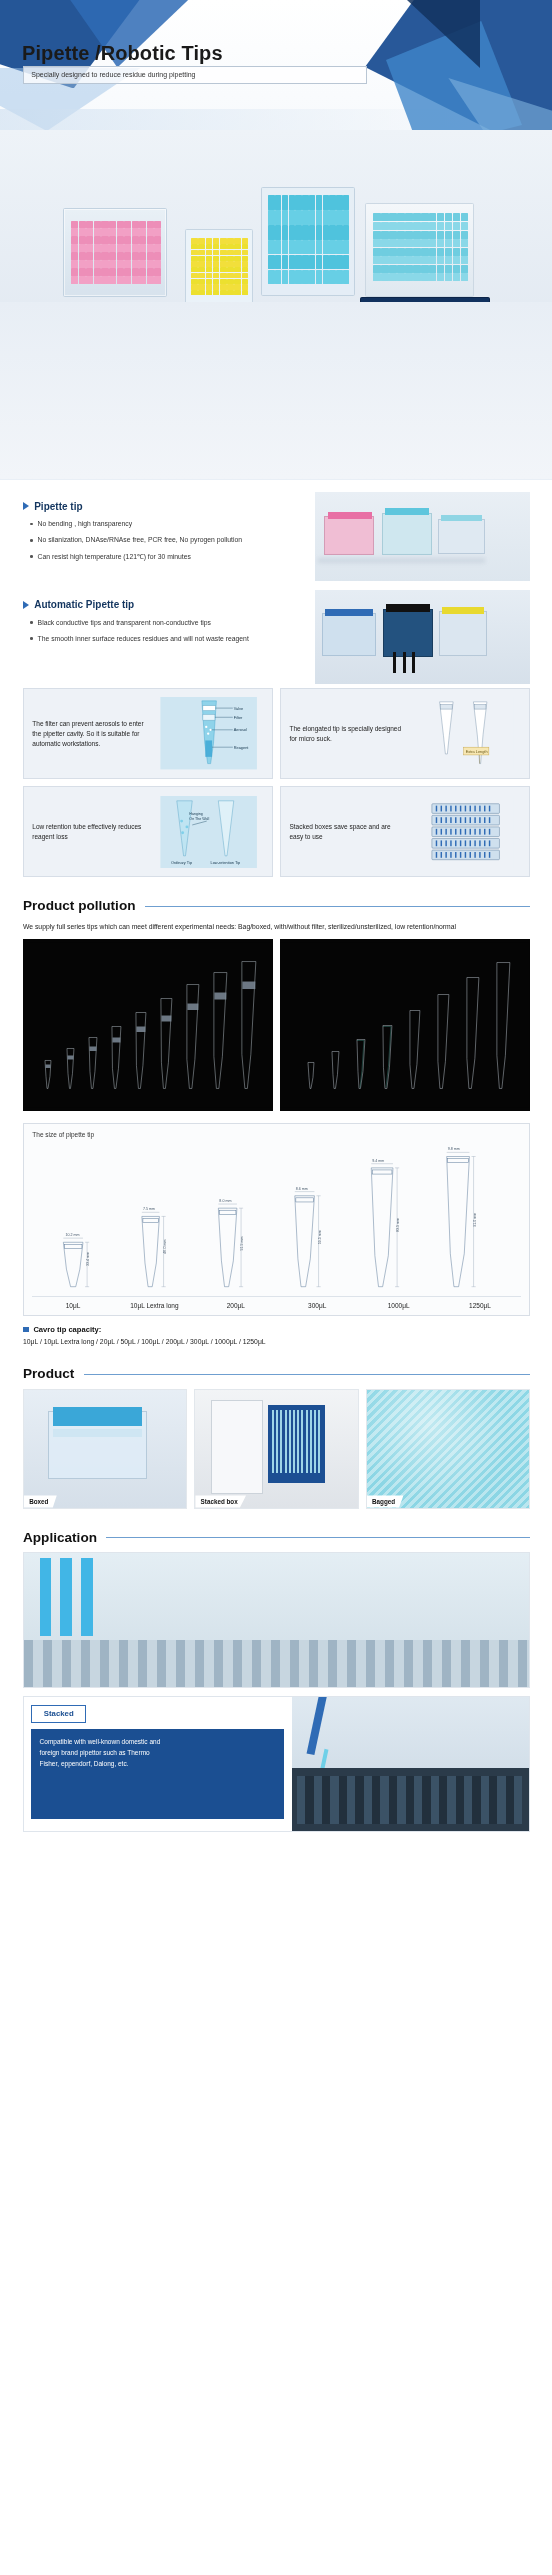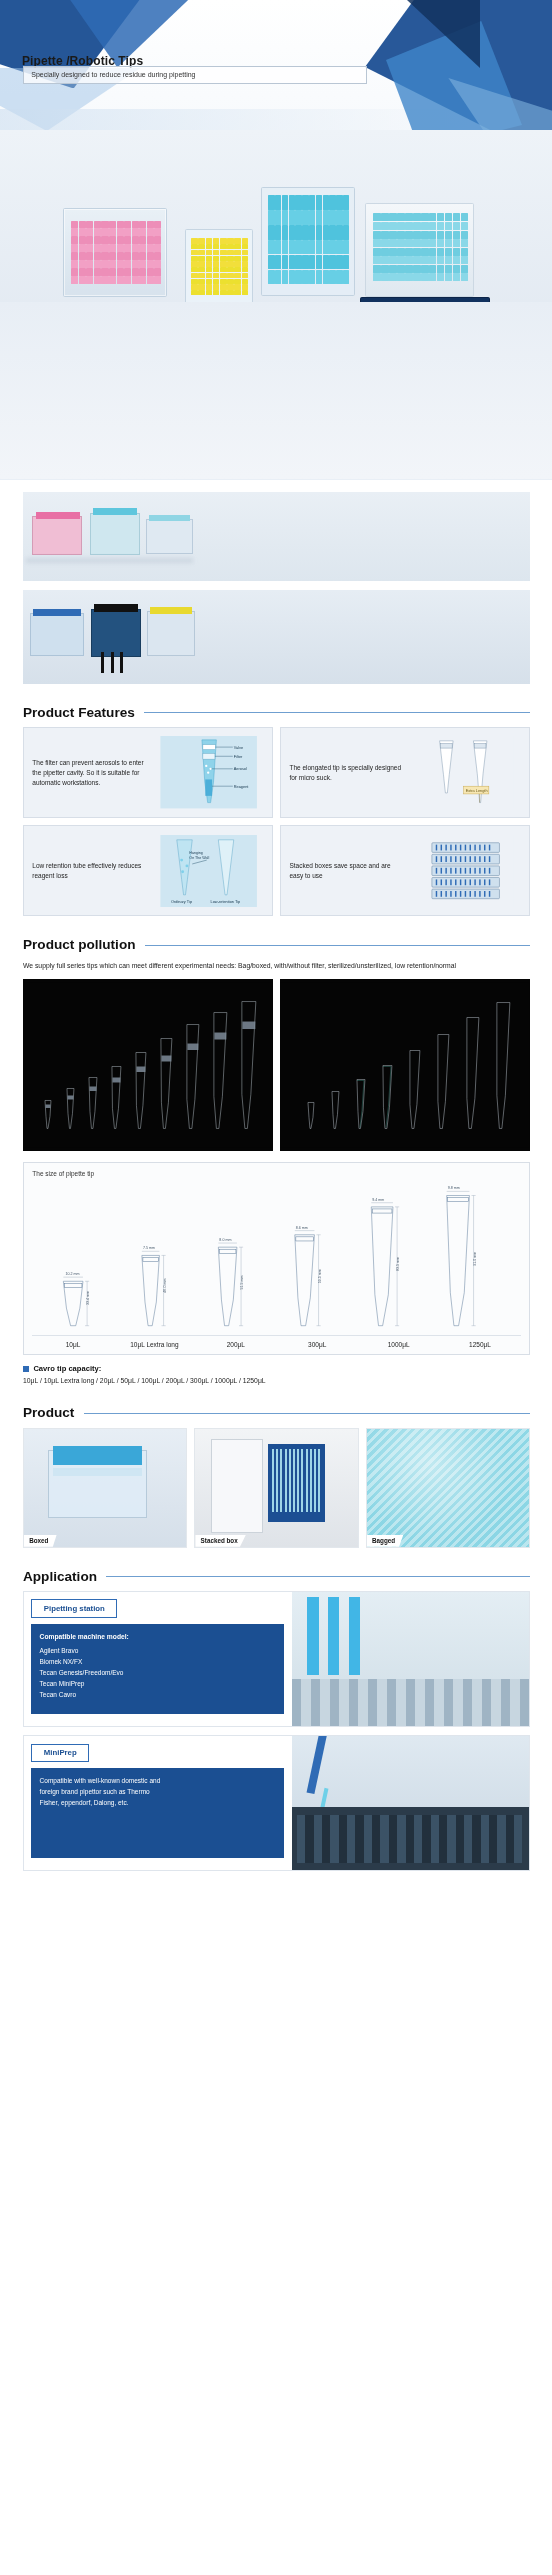--- a/index.html
+++ b/index.html
@@ -32,22 +32,22 @@
   .p5 { right:0; top:-10.4px; width:188px; height:172px;
         background:#1c4f93; clip-path: polygon(30% 0, 100% 0, 100% 100%, 0 45%); opacity:.95;}
   .p6 { right:31px; top:21px; width:136px; height:130px;
         background:#3f86c9; clip-path: polygon(0 30%, 70% 0, 100% 80%, 25% 100%); opacity:.8;}
   .p7 { right:-10.4px; top:78px; width:115px; height:104px;
         background:#7fb3de; clip-path: polygon(0 0, 100% 35%, 60% 100%); opacity:.6;}
   .p8 { right:73px; top:0px; width:73px; height:68px;
         background:#12325f; clip-path: polygon(0 0, 100% 0, 100% 100%); opacity:.85;}
 
   .hero-title {
-    position: absolute; left: 22px; top: 54px;
-    font-size: 12px; font-weight: bold; color: #1a1a1a; letter-spacing: 0.1px;
+    position: absolute; left: 22px; top: 42px;
+    font-size: 20px; font-weight: bold; color: #1a1a1a; letter-spacing: 0.1px;
   }
   .hero-sub {
     position: absolute; left: 23px; top: 66px;
     width: 344px; height: 17.7px;
     border: 0.5px solid #b9c6d4; background: rgba(255,255,255,.75);
     display: flex; align-items: center; padding-left: 7.3px;
     font-size: 7px; color: #333;
   }
 
   
@@ -842,53 +842,70 @@
         </div>
       </div>
 
       <div style="position:absolute;left:219px;top:282px;width:57px;height:2.6px;background:linear-gradient(90deg,#cfd9e3,#f3f7fa);transform:rotate(-4deg);border-radius:1.6px;"></div>
       <div style="position:absolute;left:292px;top:290px;width:63px;height:2.6px;background:linear-gradient(90deg,#cfd9e3,#f3f7fa);transform:rotate(3deg);border-radius:1.6px;"></div>
       <div style="position:absolute;left:334px;top:276px;width:57px;height:2.6px;background:linear-gradient(90deg,#cfd9e3,#f3f7fa);transform:rotate(-2deg);border-radius:1.6px;"></div>
     </div>
   </div>
 
   <div class="sec-row" style="margin-top:11.5px;">
+    <div class="sec-left">
+      <div class="arrow-h">
+        <span class="tri"></span>
+        <span class="txt">Pipette tip</span>
+      </div>
+      <ul class="bullets">
+        <li>No bending , high transparency</li>
+        <li>No silanization, DNAse/RNAse free, PCR free, No pyrogen pollution</li>
+        <li>Can resist high temperature (121℃) for 30 minutes</li>
+      </ul>
+    </div>
     <div class="sec-right" style="height:89px;">
       <div class="photo" style="background:linear-gradient(180deg,#e9eff5,#dde6ee);">
         <div style="position:absolute;left:9.4px;top:24px;width:50px;height:39px;background:#f0bed4;border:0.5px solid #d49cb6;"></div>
         <div style="position:absolute;left:12.5px;top:20px;width:44px;height:7.3px;background:#e86fa4;"></div>
         <div style="position:absolute;left:67px;top:21px;width:50px;height:42px;background:#cfe7ef;border:0.5px solid #a9cdd9;"></div>
         <div style="position:absolute;left:70px;top:16.7px;width:44px;height:7.3px;background:#5ec6dd;"></div>
         <div style="position:absolute;left:123px;top:27px;width:47px;height:35px;background:#dfe9f2;border:0.5px solid #bacbdb;"></div>
         <div style="position:absolute;left:126px;top:23px;width:41px;height:6.8px;background:#8fd5e4;"></div>
         <div style="position:absolute;left:3.1px;top:66px;width:167px;height:5.2px;background:rgba(120,140,160,.18);filter:blur(2.1px);"></div>
       </div>
     </div>
   </div>
 
   <div class="sec-row" style="margin-top:9.4px;">
+    <div class="sec-left">
+      <div class="arrow-h">
+        <span class="tri"></span>
+        <span class="txt">Automatic Pipette tip</span>
+      </div>
+      <ul class="bullets">
+        <li>Black conductive tips and transparent non-conductive tips</li>
+        <li>The smooth inner surface  reduces residues   and will not waste reagent</li>
+      </ul>
+    </div>
     <div class="sec-right" style="height:94px;">
       <div class="photo" style="background:linear-gradient(180deg,#e6edf4,#d6e0ea);">
         <div style="position:absolute;left:7.3px;top:23px;width:54px;height:43px;background:#cfe0ee;border:0.5px solid #adc4d8;"></div>
         <div style="position:absolute;left:10.4px;top:19px;width:48px;height:7.3px;background:#2f6bb5;"></div>
         <div style="position:absolute;left:68px;top:19px;width:50px;height:48px;background:#23527f;border:0.5px solid #183c5e;"></div>
         <div style="position:absolute;left:71px;top:14.6px;width:44px;height:7.3px;background:#111;"></div>
         <div style="position:absolute;left:124px;top:21px;width:48px;height:45px;background:#dbe6f0;border:0.5px solid #b6c8d8;"></div>
         <div style="position:absolute;left:127px;top:16.7px;width:42px;height:7.3px;background:#e8d92f;"></div>
         <div style="position:absolute;left:78px;top:62px;width:2.6px;height:21px;background:#111;"></div>
         <div style="position:absolute;left:88px;top:62px;width:2.6px;height:21px;background:#111;"></div>
         <div style="position:absolute;left:97px;top:62px;width:2.6px;height:21px;background:#111;"></div>
       </div>
     </div>
   </div>
 
-  <div class="h2">
-    <span class="t">Product Features</span>
-    <span class="line"></span>
-  </div>
 
   <div class="feat-grid">
 
     <div class="feat-card">
       <div class="feat-text">The filter can prevent aerosols to enter the pipetter cavity. So it is suitable for automatic workstations.</div>
       <div class="feat-art">
         <svg viewBox="0 0 200 150" width="100%" height="100%">
           <rect x="0" y="0" width="200" height="150" fill="#cfe6f2"></rect>
           <path d="M86 8 L116 8 L110 96 L104 138 L98 138 L92 96 Z" fill="#8fd3ea" stroke="#4aa8cc"></path>
           <rect x="88" y="18" width="26" height="10" fill="#ffffff" stroke="#6aa9c6"></rect>
@@ -1182,43 +1199,32 @@
       <div class="pack-cap">Bagged</div>
     </div>
   </div>
 
   <div class="h2">
     <span class="t">Application</span>
     <span class="line"></span>
   </div>
 
   <div class="app-block">
-    <div class="app-left">
-      <div class="app-tag">Pipetting station</div>
-      <div class="app-box">
-        <b>Compatible machine model:</b>
-        <div>Agilent Bravo</div>
-        <div>Biomek NX/FX</div>
-        <div>Tecan Genesis/Freedom/Evo</div>
-        <div>Tecan MiniPrep</div>
-        <div>Tecan Cavro</div>
-      </div>
-    </div>
     <div class="app-right">
       <div style="position:absolute;inset:0;background:linear-gradient(180deg,#e4eef4,#cfdde6);"></div>
       <div style="position:absolute;left:15.6px;top:5.2px;width:11.5px;height:78px;background:#41b6e6;"></div>
       <div style="position:absolute;left:36px;top:5.2px;width:11.5px;height:78px;background:#41b6e6;"></div>
       <div style="position:absolute;left:57px;top:5.2px;width:11.5px;height:78px;background:#41b6e6;"></div>
       <div style="position:absolute;left:0;bottom:0;width:100%;height:47px;background:repeating-linear-gradient(90deg,#9fb4c4 0 9.4px,#c7d6e0 9.4px 19px);"></div>
     </div>
   </div>
 
   <div class="app-block" style="margin-top:8.3px;">
     <div class="app-left">
-      <div class="app-tag">MiniPrep</div>
+      <div class="app-tag">Stacked</div>
       <div class="app-box">
         <div>Compatible with well-known domestic and</div>
         <div>foreign brand pipettor such as Thermo</div>
         <div>Fisher, eppendorf, Dalong, etc.</div>
       </div>
     </div>
     <div class="app-right">
       <div style="position:absolute;inset:0;background:linear-gradient(180deg,#dfe9f1,#c8d6e2);"></div>
       <div style="position:absolute;left:21px;top:-5.2px;width:8.3px;height:63px;background:#2f6bb5;transform:rotate(12deg);"></div>
       <div style="position:absolute;left:30px;top:52px;width:4.2px;height:24px;background:#6fd0e8;transform:rotate(12deg);"></div>

